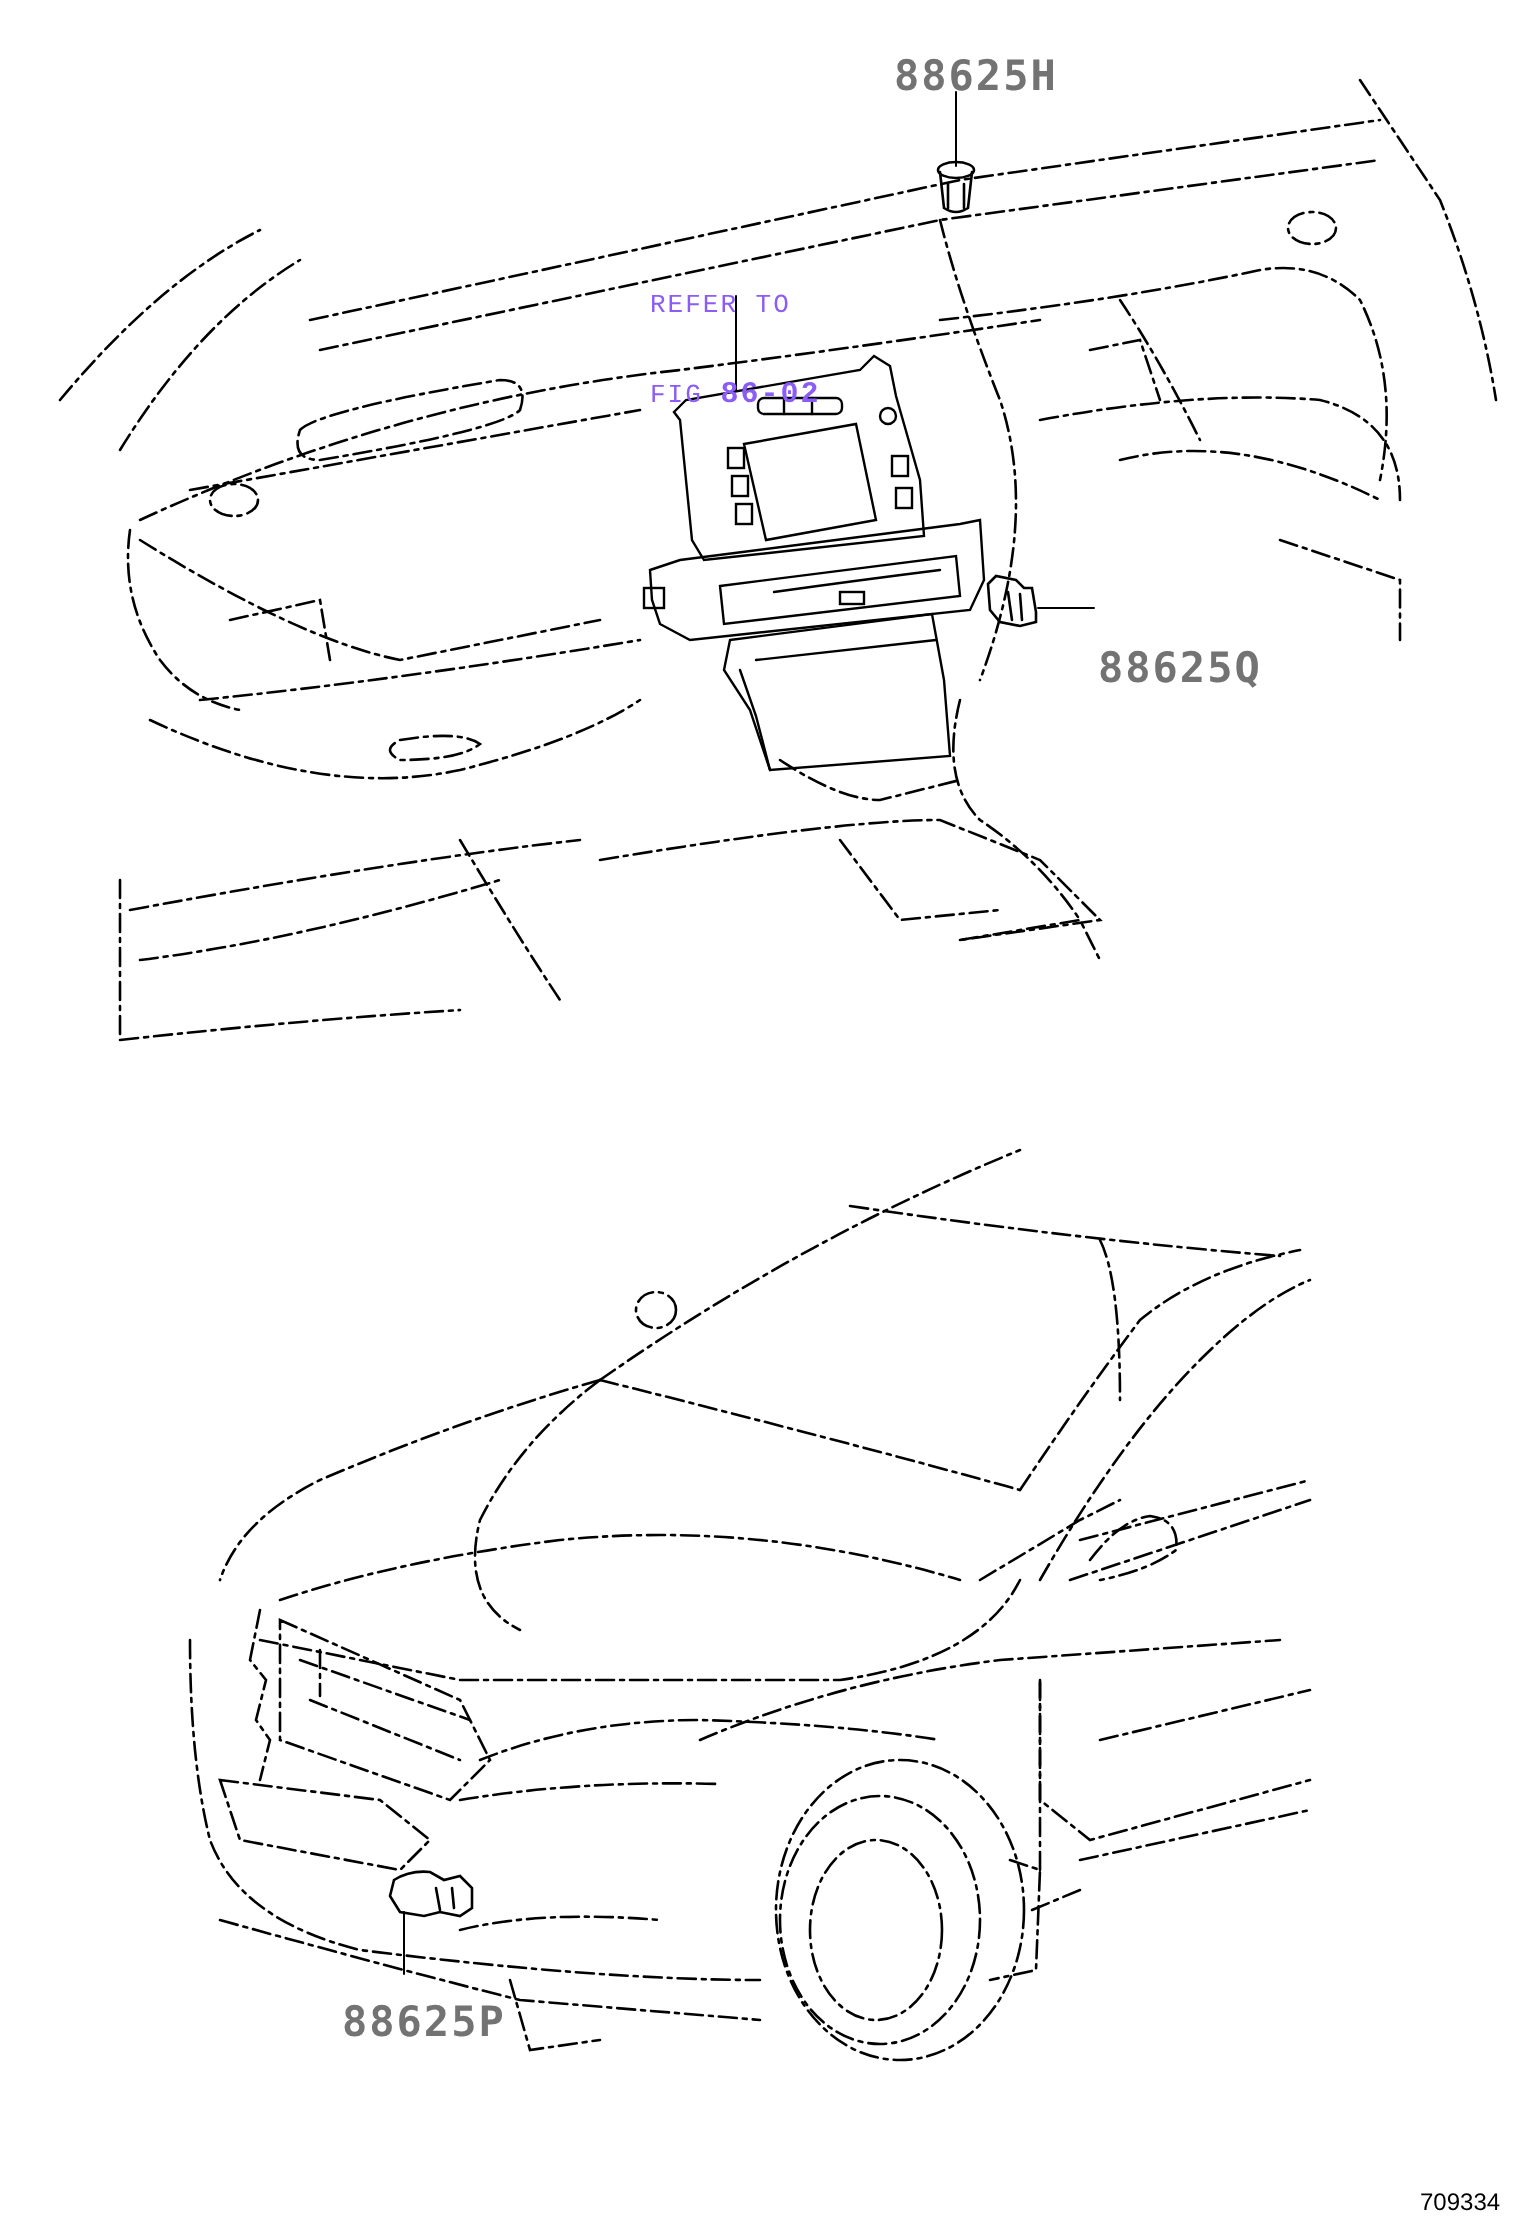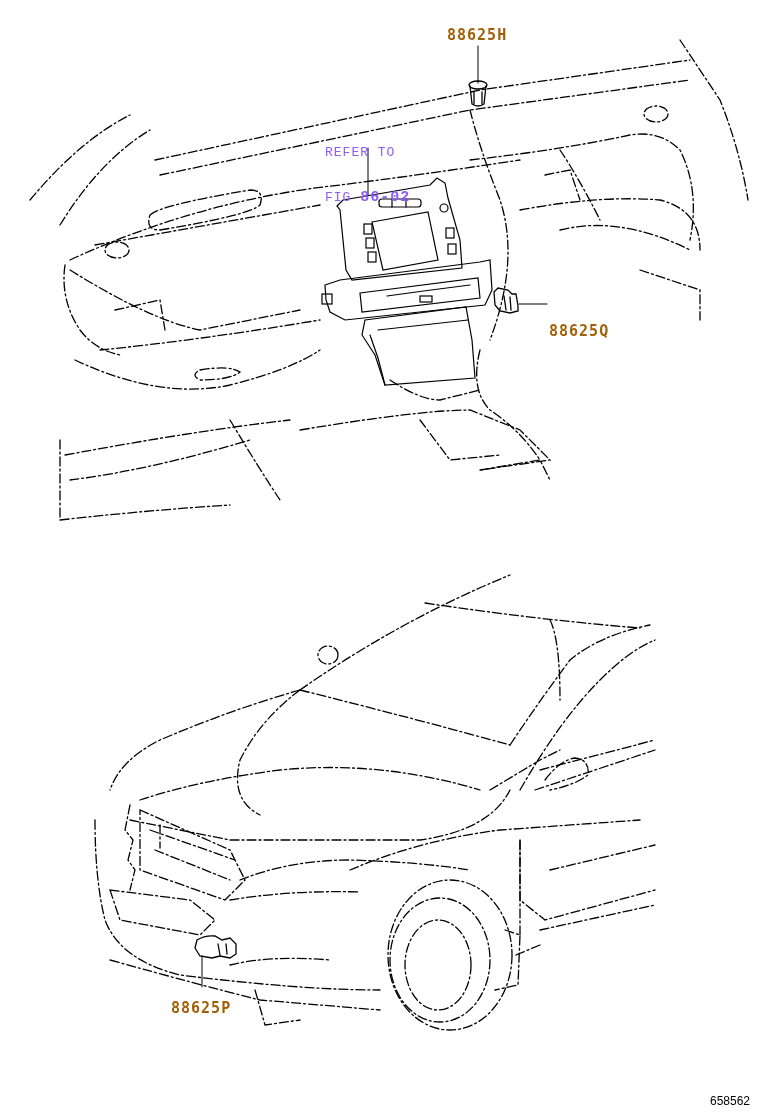--- a/index.html
+++ b/index.html
@@ -1,18 +1,18 @@
 <!DOCTYPE html>
 <html><head>
 <meta charset="utf-8">
 <style>
   html,body{margin:0;padding:0;background:#fff;}
   body{width:760px;height:1112px;position:relative;overflow:hidden;font-family:"DejaVu Sans Mono","Liberation Mono",monospace;}
   svg.art{position:absolute;left:0;top:0;}
-  .lbl{position:absolute;color:#a16207;font-weight:bold;font-size:15px;letter-spacing:1px;white-space:nowrap;font-family:"DejaVu Sans Mono","Liberation Mono",monospace;}
+  .lbl{position:absolute;color:#737373;font-weight:bold;font-size:21px;letter-spacing:1px;white-space:nowrap;font-family:"DejaVu Sans Mono","Liberation Mono",monospace;}
   .ref{position:absolute;color:#8b5cf6;font-size:13px;line-height:15px;letter-spacing:1px;white-space:pre;font-family:Liberation Mono, monospace;}
   .ref b{font-weight:bold;font-size:15px;}
   .fig{position:absolute;color:#000;font-size:12px;font-family:"Liberation Sans",sans-serif;}
 </style>
 </head>
 <body>
 
 <svg class="art" width="760" height="1112" viewBox="0 0 760 1112" fill="none" stroke="#000" stroke-width="1.3" stroke-dasharray="9 3 2 3" stroke-linecap="round">
 
   <g>
@@ -164,13 +164,13 @@
 
 <div class="ref" style="left:325px;top:115px;">
   <div>REFER TO</div>
   <div><span>FIG </span><b>86-02</b></div>
 </div>
 
 <div class="lbl" style="left:549px;top:294px;margin-top:28px;">88625Q</div>
 
 <div class="lbl" style="left:171px;top:987px;margin-top:12px;">88625P</div>
 
-<div class="fig" style="left:710px;top:1094px;">658562</div>
+<div class="fig" style="left:710px;top:1094px;">709334</div>
 
 </body></html>

